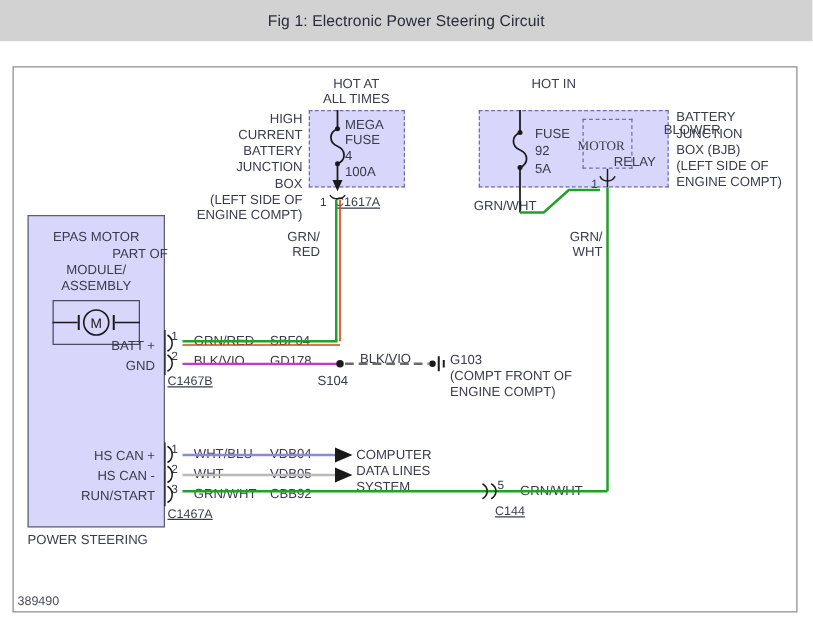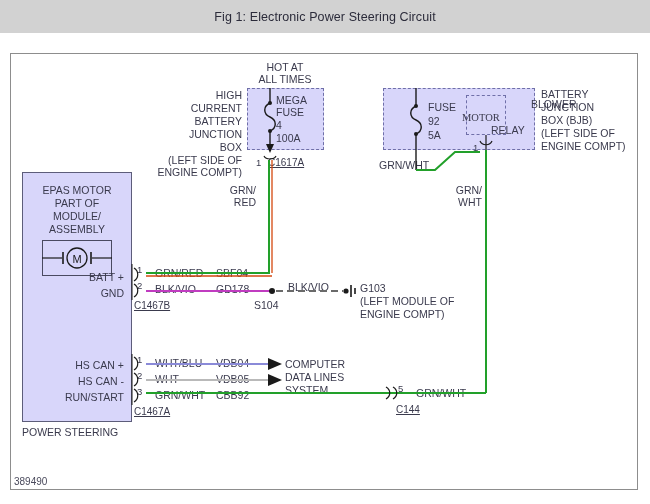--- a/index.html
+++ b/index.html
@@ -98,20 +98,21 @@
   <div class="tx" style="left:276px;top:107px;">FUSE</div>
   <div class="tx" style="left:276px;top:120px;">4</div>
   <div class="tx" style="left:276px;top:133px;">100A</div>
 
   <div class="tx pin" style="left:256px;top:157px;">1</div>
   <div class="tx conn" style="left:268px;top:157px;">C1617A</div>
 
   <div class="tx r" style="left:222px;top:185px;width:34px;">GRN/</div>
   <div class="tx r" style="left:222px;top:197px;width:34px;">RED</div>
 
+  <div class="tx c" style="left:383px;top:62px;width:120px;">HOT IN</div>
 
   <div class="boxdash" style="left:383px;top:88px;width:152px;height:62px;"></div>
   <div class="boxdash" style="left:466px;top:95px;width:40px;height:40px;"></div>
 
   <div class="tx" style="left:428px;top:102px;">FUSE</div>
   <div class="tx" style="left:428px;top:116px;">92</div>
   <div class="tx" style="left:428px;top:130px;">5A</div>
 
   <div class="tx" style="left:491px;top:99px;padding-left:40px;">BLOWER</div>
   <div class="tx" style="left:462px;top:112px;font-family:Liberation Serif, serif;">MOTOR</div>
@@ -126,21 +127,21 @@
   <div class="tx" style="left:379px;top:160px;">GRN/WHT</div>
 
   <div class="tx pin" style="left:473px;top:142px;">1</div>
 
   <div class="tx r" style="left:448px;top:185px;width:34px;">GRN/</div>
   <div class="tx r" style="left:448px;top:197px;width:34px;">WHT</div>
 
   <div class="boxsolid" style="left:22px;top:172px;width:110px;height:250px;"></div>
 
   <div class="tx c" style="left:22px;top:185px;width:110px;">EPAS MOTOR</div>
-  <div class="tx c" style="left:22px;top:198px;width:110px;">PART OF</div>
+  <div class="tx c" style="left:22px;top:198px;width:110px;padding-left:35px;">PART OF</div>
   <div class="tx c" style="left:22px;top:211px;width:110px;">MODULE/</div>
   <div class="tx c" style="left:22px;top:224px;width:110px;">ASSEMBLY</div>
 
   <div class="motorbox" style="left:42px;top:240px;width:70px;height:36px;"></div>
 
   <div class="tx r" style="left:62px;top:272px;width:62px;">BATT +</div>
   <div class="tx r" style="left:62px;top:288px;width:62px;">GND</div>
 
   <div class="tx r" style="left:52px;top:360px;width:72px;">HS CAN +</div>
   <div class="tx r" style="left:52px;top:376px;width:72px;">HS CAN -</div>
@@ -154,21 +155,21 @@
 
   <div class="tx pin" style="left:137px;top:280px;">2</div>
   <div class="tx" style="left:155px;top:284px;">BLK/VIO</div>
   <div class="tx" style="left:216px;top:284px;">GD178</div>
 
   <div class="tx conn" style="left:134px;top:300px;">C1467B</div>
 
   <div class="tx" style="left:254px;top:300px;">S104</div>
   <div class="tx" style="left:288px;top:282px;">BLK/VIO</div>
   <div class="tx" style="left:360px;top:283px;">G103</div>
-  <div class="tx" style="left:360px;top:296px;">(LEFT MODULE OF</div>
+  <div class="tx" style="left:360px;top:296px;">(COMPT FRONT OF</div>
   <div class="tx" style="left:360px;top:309px;">ENGINE COMPT)</div>
 
   <div class="tx pin" style="left:137px;top:354px;">1</div>
   <div class="tx" style="left:155px;top:358px;">WHT/BLU</div>
   <div class="tx" style="left:216px;top:358px;">VDB04</div>
 
   <div class="tx pin" style="left:137px;top:370px;">2</div>
   <div class="tx" style="left:155px;top:374px;">WHT</div>
   <div class="tx" style="left:216px;top:374px;">VDB05</div>
 

